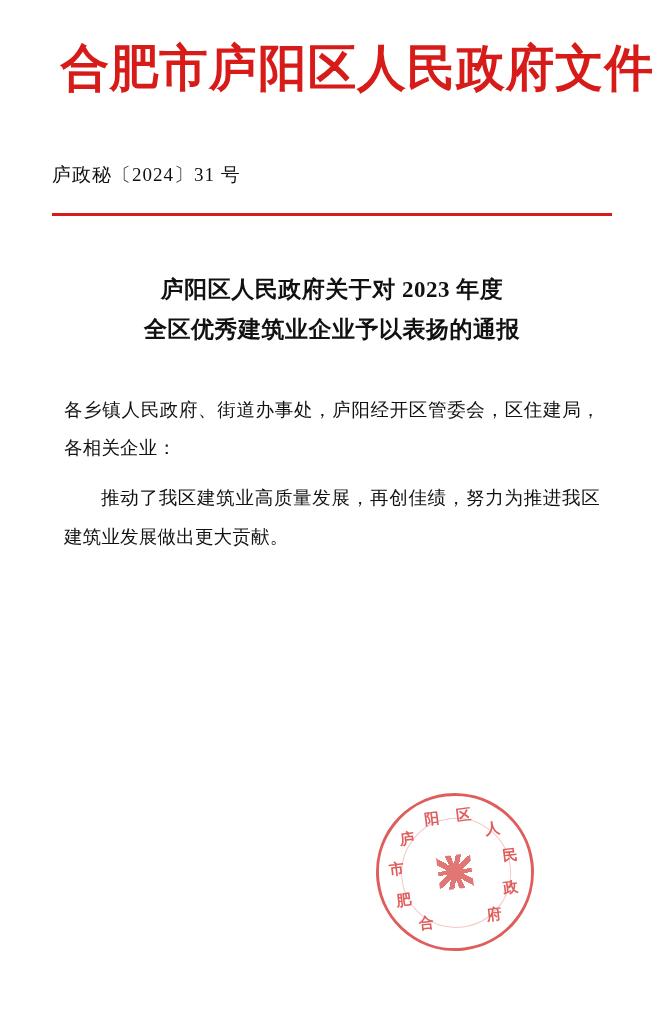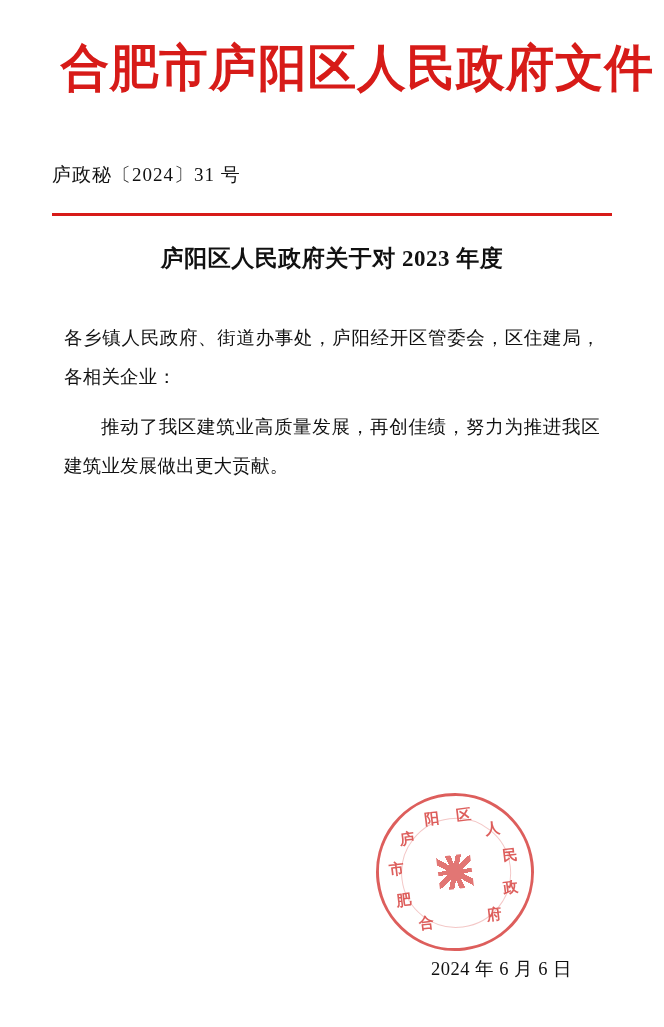--- a/index.html
+++ b/index.html
@@ -50,21 +50,21 @@
   
   .red-rule {
     margin-top: 25px;
     height: 3px;
     background: #d71b18;
     width: 100%;
   }
 
   
   .doc-title {
-    margin-top: 23px;
+    margin-top: 54px;
     text-align: center;
     font-weight: 700;
     font-size: 23px;
     line-height: 1.75;
     letter-spacing: 0.5px;
   }
   .doc-title .line { display: block; }
 
   
   .body-block {
@@ -166,20 +166,21 @@
   <div class="masthead">
     <div class="masthead-title">合肥市庐阳区人民政府文件</div>
   </div>
 
   <div class="doc-number">庐政秘〔2024〕31 号</div>
 
   <div class="red-rule"></div>
 
   <div class="doc-title">
     <span class="line">庐阳区人民政府关于对 2023 年度</span>
+    <span class="line">全区优秀建筑业企业予以表扬的通报</span>
   </div>
 
   <div class="body-block">
     <p class="para">各乡镇人民政府、街道办事处，庐阳经开区管委会，区住建局，各相关企业：</p>
     <p class="para indent">推动了我区建筑业高质量发展，再创佳绩，努力为推进我区建筑业发展做出更大贡献。</p>
   </div>
 
 
   <div class="sign-area">
     <div class="seal">
@@ -190,16 +191,15 @@
         <span class="seal-char" style="transform: rotate(-80deg) translateY(-58px) rotate(80deg);">市</span>
         <span class="seal-char" style="transform: rotate(-48deg) translateY(-58px) rotate(48deg);">庐</span>
         <span class="seal-char" style="transform: rotate(-16deg) translateY(-58px) rotate(16deg);">阳</span>
         <span class="seal-char" style="transform: rotate(16deg) translateY(-58px) rotate(-16deg);">区</span>
         <span class="seal-char" style="transform: rotate(48deg) translateY(-58px) rotate(-48deg);">人</span>
         <span class="seal-char" style="transform: rotate(80deg) translateY(-58px) rotate(-80deg);">民</span>
         <span class="seal-char" style="transform: rotate(112deg) translateY(-58px) rotate(-112deg);">政</span>
         <span class="seal-char" style="transform: rotate(144deg) translateY(-58px) rotate(-144deg);">府</span>
       </div>
     </div>
-    <div class="date">2024 年 6 月 6 日</div>
   </div>
 
 </div>
 
 </body></html>

